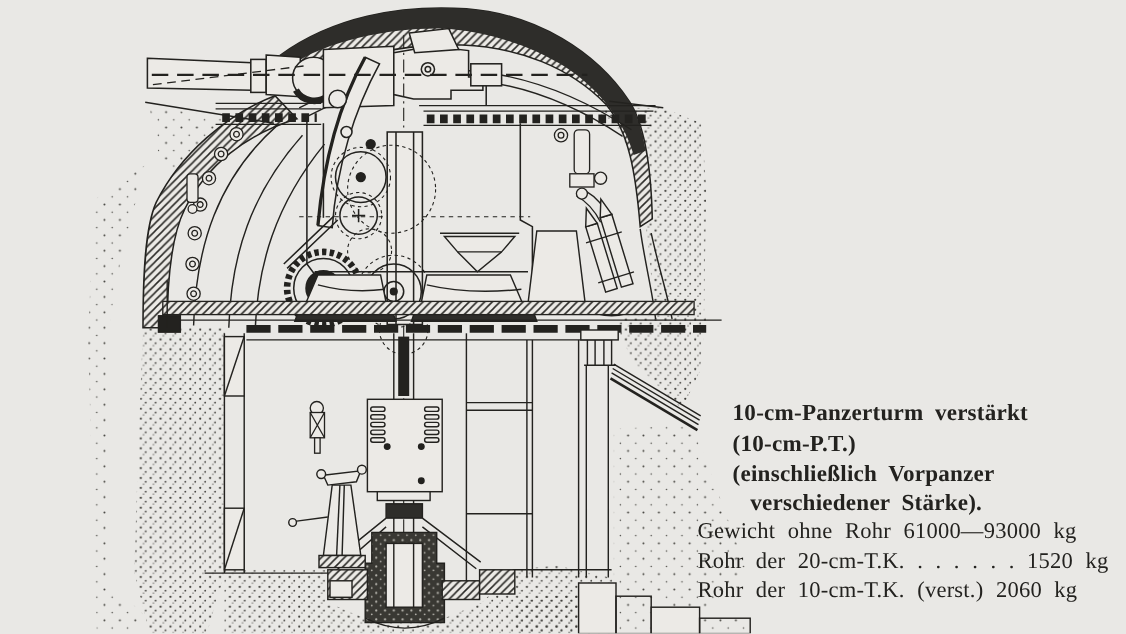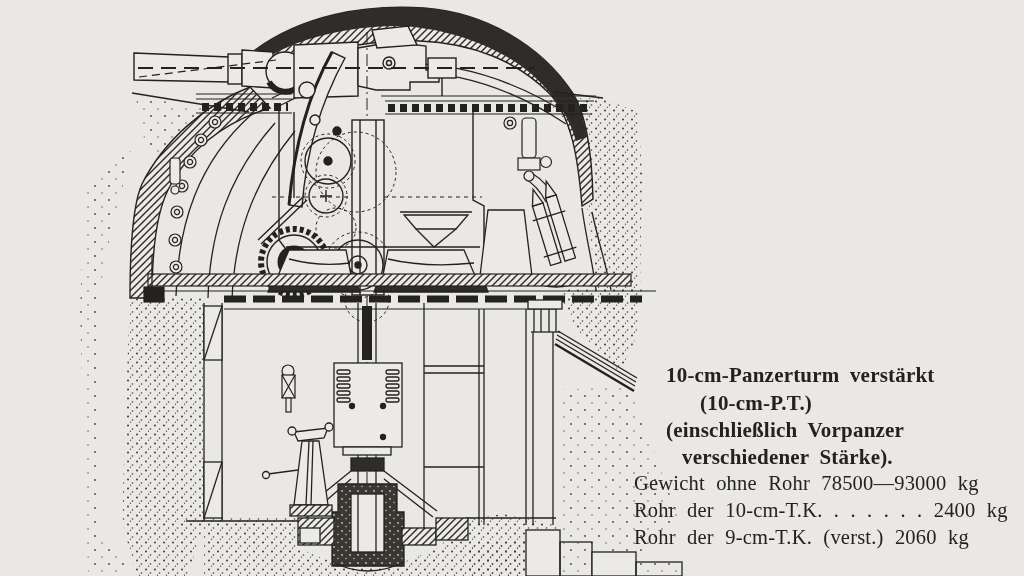--- a/index.html
+++ b/index.html
@@ -333,21 +333,21 @@
     <rect x="246" y="375" width="13" height="23"></rect>
     <path d="M246,375 L259,398 M259,375 L246,398" fill="none"></path>
     <rect x="250" y="398" width="5" height="14"></rect>
   </g>
 
   <line x1="116" y1="255" x2="116" y2="298" stroke="#23221f" stroke-width="1.3"></line>
 </svg>
 
 <div>
   <div class="caption cap-bold" style="left:630px;top:363px">10-cm-Panzerturm verstärkt</div>
-  <div class="caption cap-bold" style="left:664px;top:391px">(10-cm-P.T.)</div>
+  <div class="caption cap-bold" style="left:630px;top:391px">(10-cm-P.T.)</div>
   <div class="caption cap-reg" style="left:630px;top:418px">(einschließlich Vorpanzer</div>
   <div class="caption cap-reg" style="left:646px;top:445px">verschiedener Stärke).</div>
-  <div class="caption spec" style="left:598px;top:472px">Gewicht ohne Rohr  78500—93000 kg</div>
-  <div class="caption spec" style="left:598px;top:499px">Rohr der 10-cm-T.K.  . . . . . .  2400 kg</div>
-  <div class="caption spec" style="left:598px;top:526px">Rohr der 9-cm-T.K. (verst.)  2060 kg</div>
+  <div class="caption spec" style="left:598px;top:472px">Gewicht ohne Rohr  61000—93000 kg</div>
+  <div class="caption spec" style="left:598px;top:499px">Rohr der 20-cm-T.K.  . . . . . .  1520 kg</div>
+  <div class="caption spec" style="left:598px;top:526px">Rohr der 10-cm-T.K. (verst.)  2060 kg</div>
 </div>
 
 </div>
 
 </body></html>

